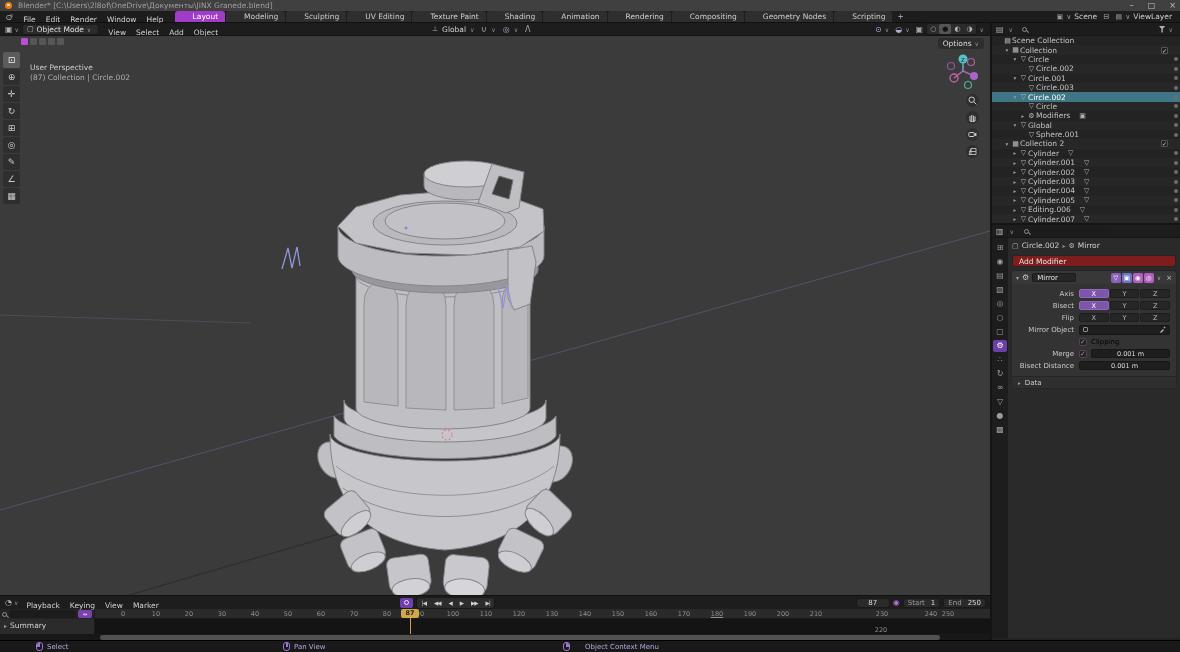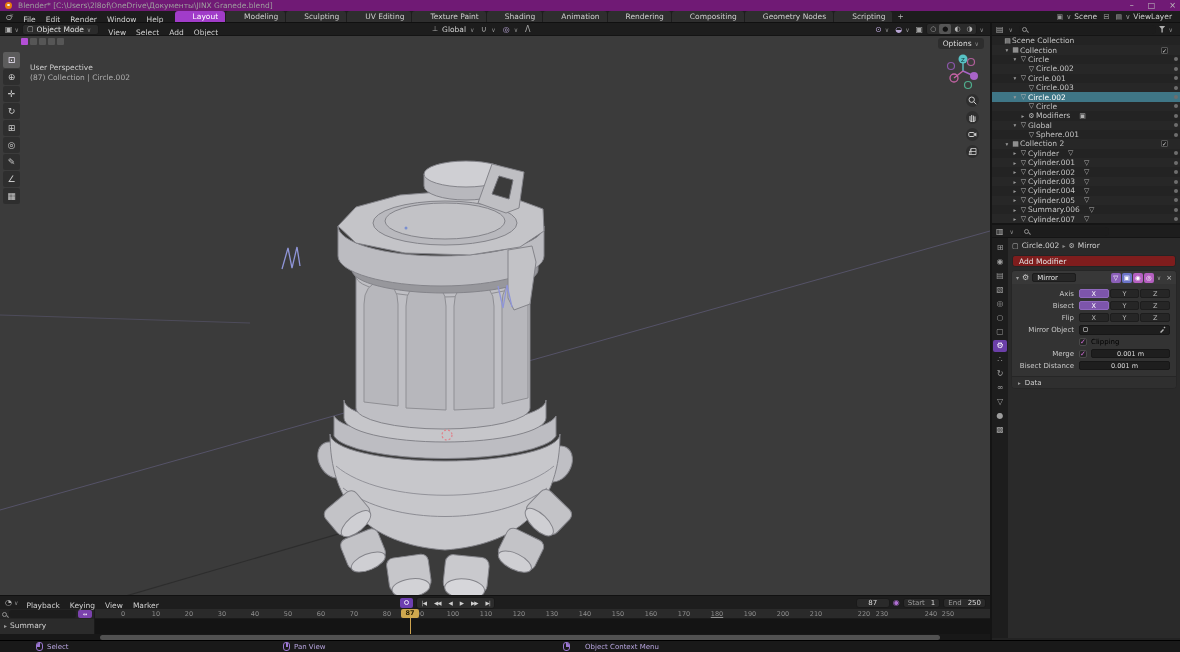--- a/index.html
+++ b/index.html
@@ -1,19 +1,19 @@
 <!DOCTYPE html>
 <html><head>
 <meta charset="utf-8">
 <style>
   * { margin:0; padding:0; box-sizing:border-box; font-family:"DejaVu Sans","Liberation Sans",sans-serif; user-select:none; }
   html,body { width:1180px; height:652px; overflow:hidden; background:#1b1b1b; }
 
   
-  #titlebar { position:relative; height:11px; background:#701a75; color:#9f9f9f; font-size:7.5px; display:flex; align-items:center; }
+  #titlebar { position:relative; height:11px; background:#404040; color:#9f9f9f; font-size:7.5px; display:flex; align-items:center; }
   #blender-logo { width:7px; height:7px; border-radius:50%; background:#e87d0d; margin:0 6px 0 5px; position:relative; }
   #blender-logo::after { content:""; position:absolute; left:2px; top:2px; width:3px; height:2px; border-radius:50%; background:#f5f5f5; }
   #win-controls { margin-left:auto; display:flex; gap:14px; padding-right:4px; color:#c0c0c0; font-size:8px; }
   #win-controls span { cursor:default; }
 
   
   #topbar { position:relative; height:12px; background:#1d1d1d; display:flex; align-items:center; border-bottom:1px solid #101010; }
   .menu-item { font-size:7.5px; color:#d2d2d2; padding:0 5px; line-height:11px; }
   #app-icon { color:#c9c9c9; font-size:8px; padding:0 4px 0 6px; }
   .ws-tab { font-size:7.5px; color:#cfcfcf; background:#2e2e2e; border-radius:3px 3px 0 0; padding:1px 7px 1px 18px; margin-right:1px; line-height:9px; }
@@ -438,21 +438,21 @@
               <span class="tick" style="left: 424px;">120</span>
               <span class="tick" style="left: 457px;">130</span>
               <span class="tick" style="left: 490px;">140</span>
               <span class="tick" style="left: 523px;">150</span>
               <span class="tick" style="left: 556px;">160</span>
               <span class="tick" style="left: 589px;">170</span>
               <span class="tick" style="left: 622px; text-decoration: underline;">180</span>
               <span class="tick" style="left: 655px;">190</span>
               <span class="tick" style="left: 688px;">200</span>
               <span class="tick" style="left: 721px;">210</span>
-              <span class="tick" style="left: 769px;">220</span>
+              <span class="tick" style="left: 786px; margin-top: 16px;">220</span>
               <span class="tick" style="left: 787px;">230</span>
               <span class="tick" style="left: 836px;">240</span>
               <span class="tick" style="left: 853px;">250</span>
             </div>
           <div id="playhead-line" style="left: 315.1px;"></div>
           <div id="playhead-badge" style="left: 315.1px;">87</div>
         </div>
       </div>
       <div id="tl-scroll">
         <div id="tl-thumb"></div>
@@ -583,21 +583,21 @@
           <div class="ol-row" style="padding-left: 19px;">
             <span class="arr">▸</span>
             <span class="oicon">▽</span>
             <span>Cylinder.005</span>
             <span class="extra">▽</span>
             <span class="enddot"></span>
           </div>
           <div class="ol-row" style="padding-left: 19px;">
             <span class="arr">▸</span>
             <span class="oicon">▽</span>
-            <span>Summary.006</span>
+            <span>Editing.006</span>
             <span class="extra">▽</span>
             <span class="enddot"></span>
           </div>
           <div class="ol-row" style="padding-left: 19px;">
             <span class="arr">▸</span>
             <span class="oicon">▽</span>
             <span>Cylinder.007</span>
             <span class="extra">▽</span>
             <span class="enddot"></span>
           </div>

